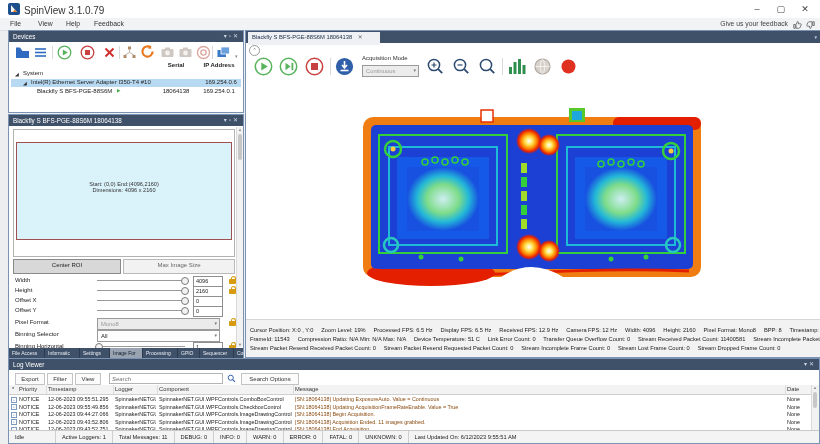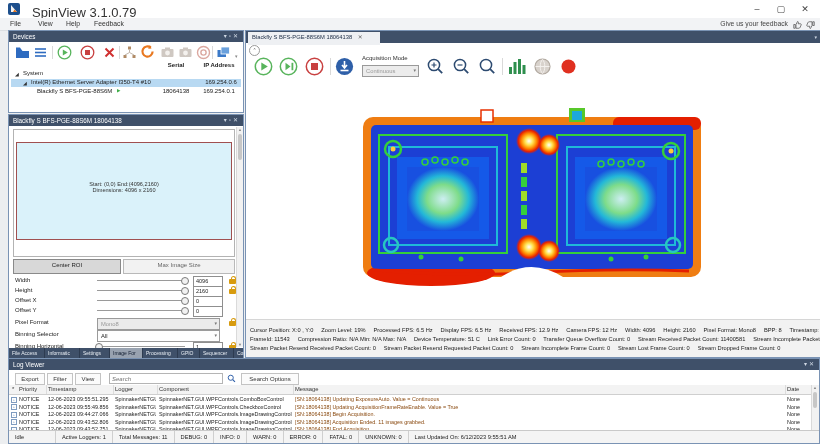--- a/index.html
+++ b/index.html
@@ -2,21 +2,21 @@
 <html><head>
 <meta charset="utf-8">
 <style>
   html,body{margin:0;padding:0;background:#cfd4da;}
   #screen{position:relative;width:820px;height:444px;background:#eceef0;
     font-family:"Liberation Sans",sans-serif;overflow:hidden;
     -webkit-font-smoothing:antialiased;}
   .abs{position:absolute;}
   
   #titlebar{left:0;top:0;width:820px;height:18px;background:#ffffff;border-bottom:1px solid #e4e4e4;}
-  #titletxt{left:32px;top:5px;font-size:13px;color:#333;}
+  #titletxt{left:24px;top:5px;font-size:10px;color:#333;}
   .winbtn{top:3px;width:22px;height:12px;text-align:center;font-size:9px;color:#444;line-height:12px;cursor:default;}
   #menubar{left:0;top:18px;width:820px;height:12px;background:#f2f3f5;border-bottom:1px solid #dcdfe2;}
   .menuitem{top:2px;font-size:6.8px;color:#333;}
   #fbtxt{top:2px;right:32px;font-size:6.8px;color:#444;}
   
   .panel{background:#ffffff;border:1px solid #7a93b4;}
   .phead{position:absolute;left:0;top:0;right:0;height:11px;background:#3f5069;color:#fff;}
   .phead .ptitle{position:absolute;left:4px;top:2px;font-size:6.3px;}
   .phicons{position:absolute;right:3px;top:1px;font-size:6px;color:#cfd8e4;letter-spacing:2px;}
   

